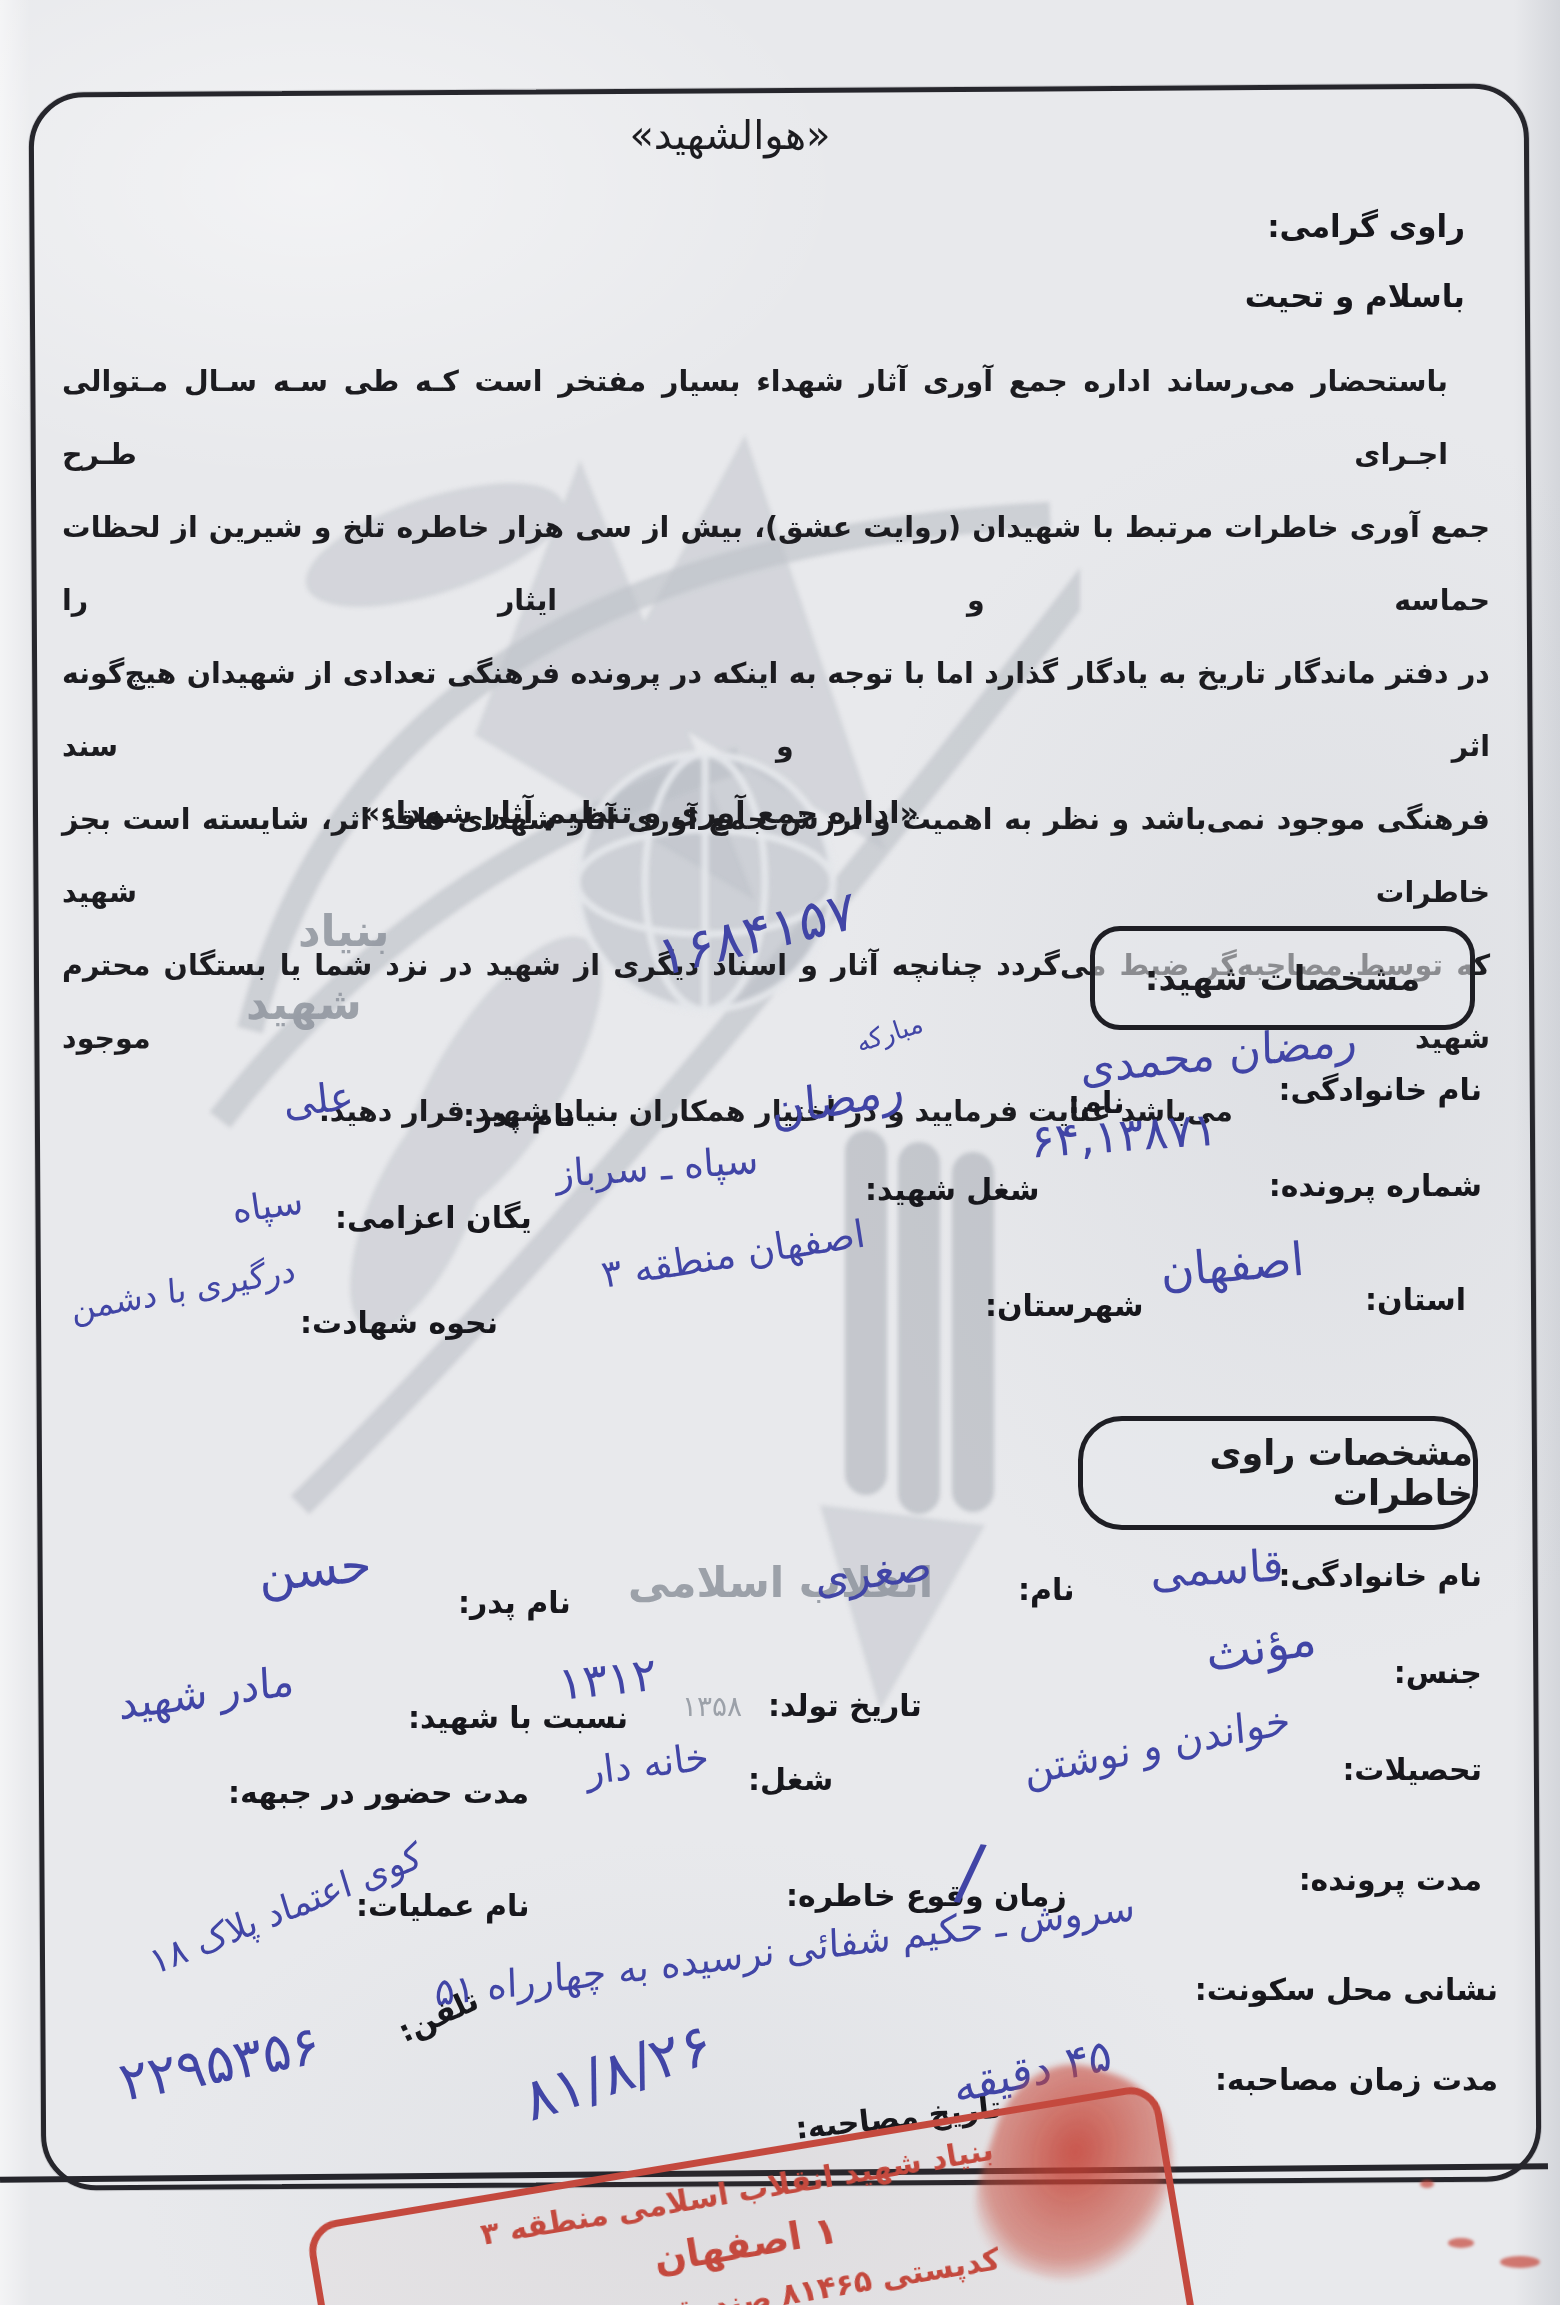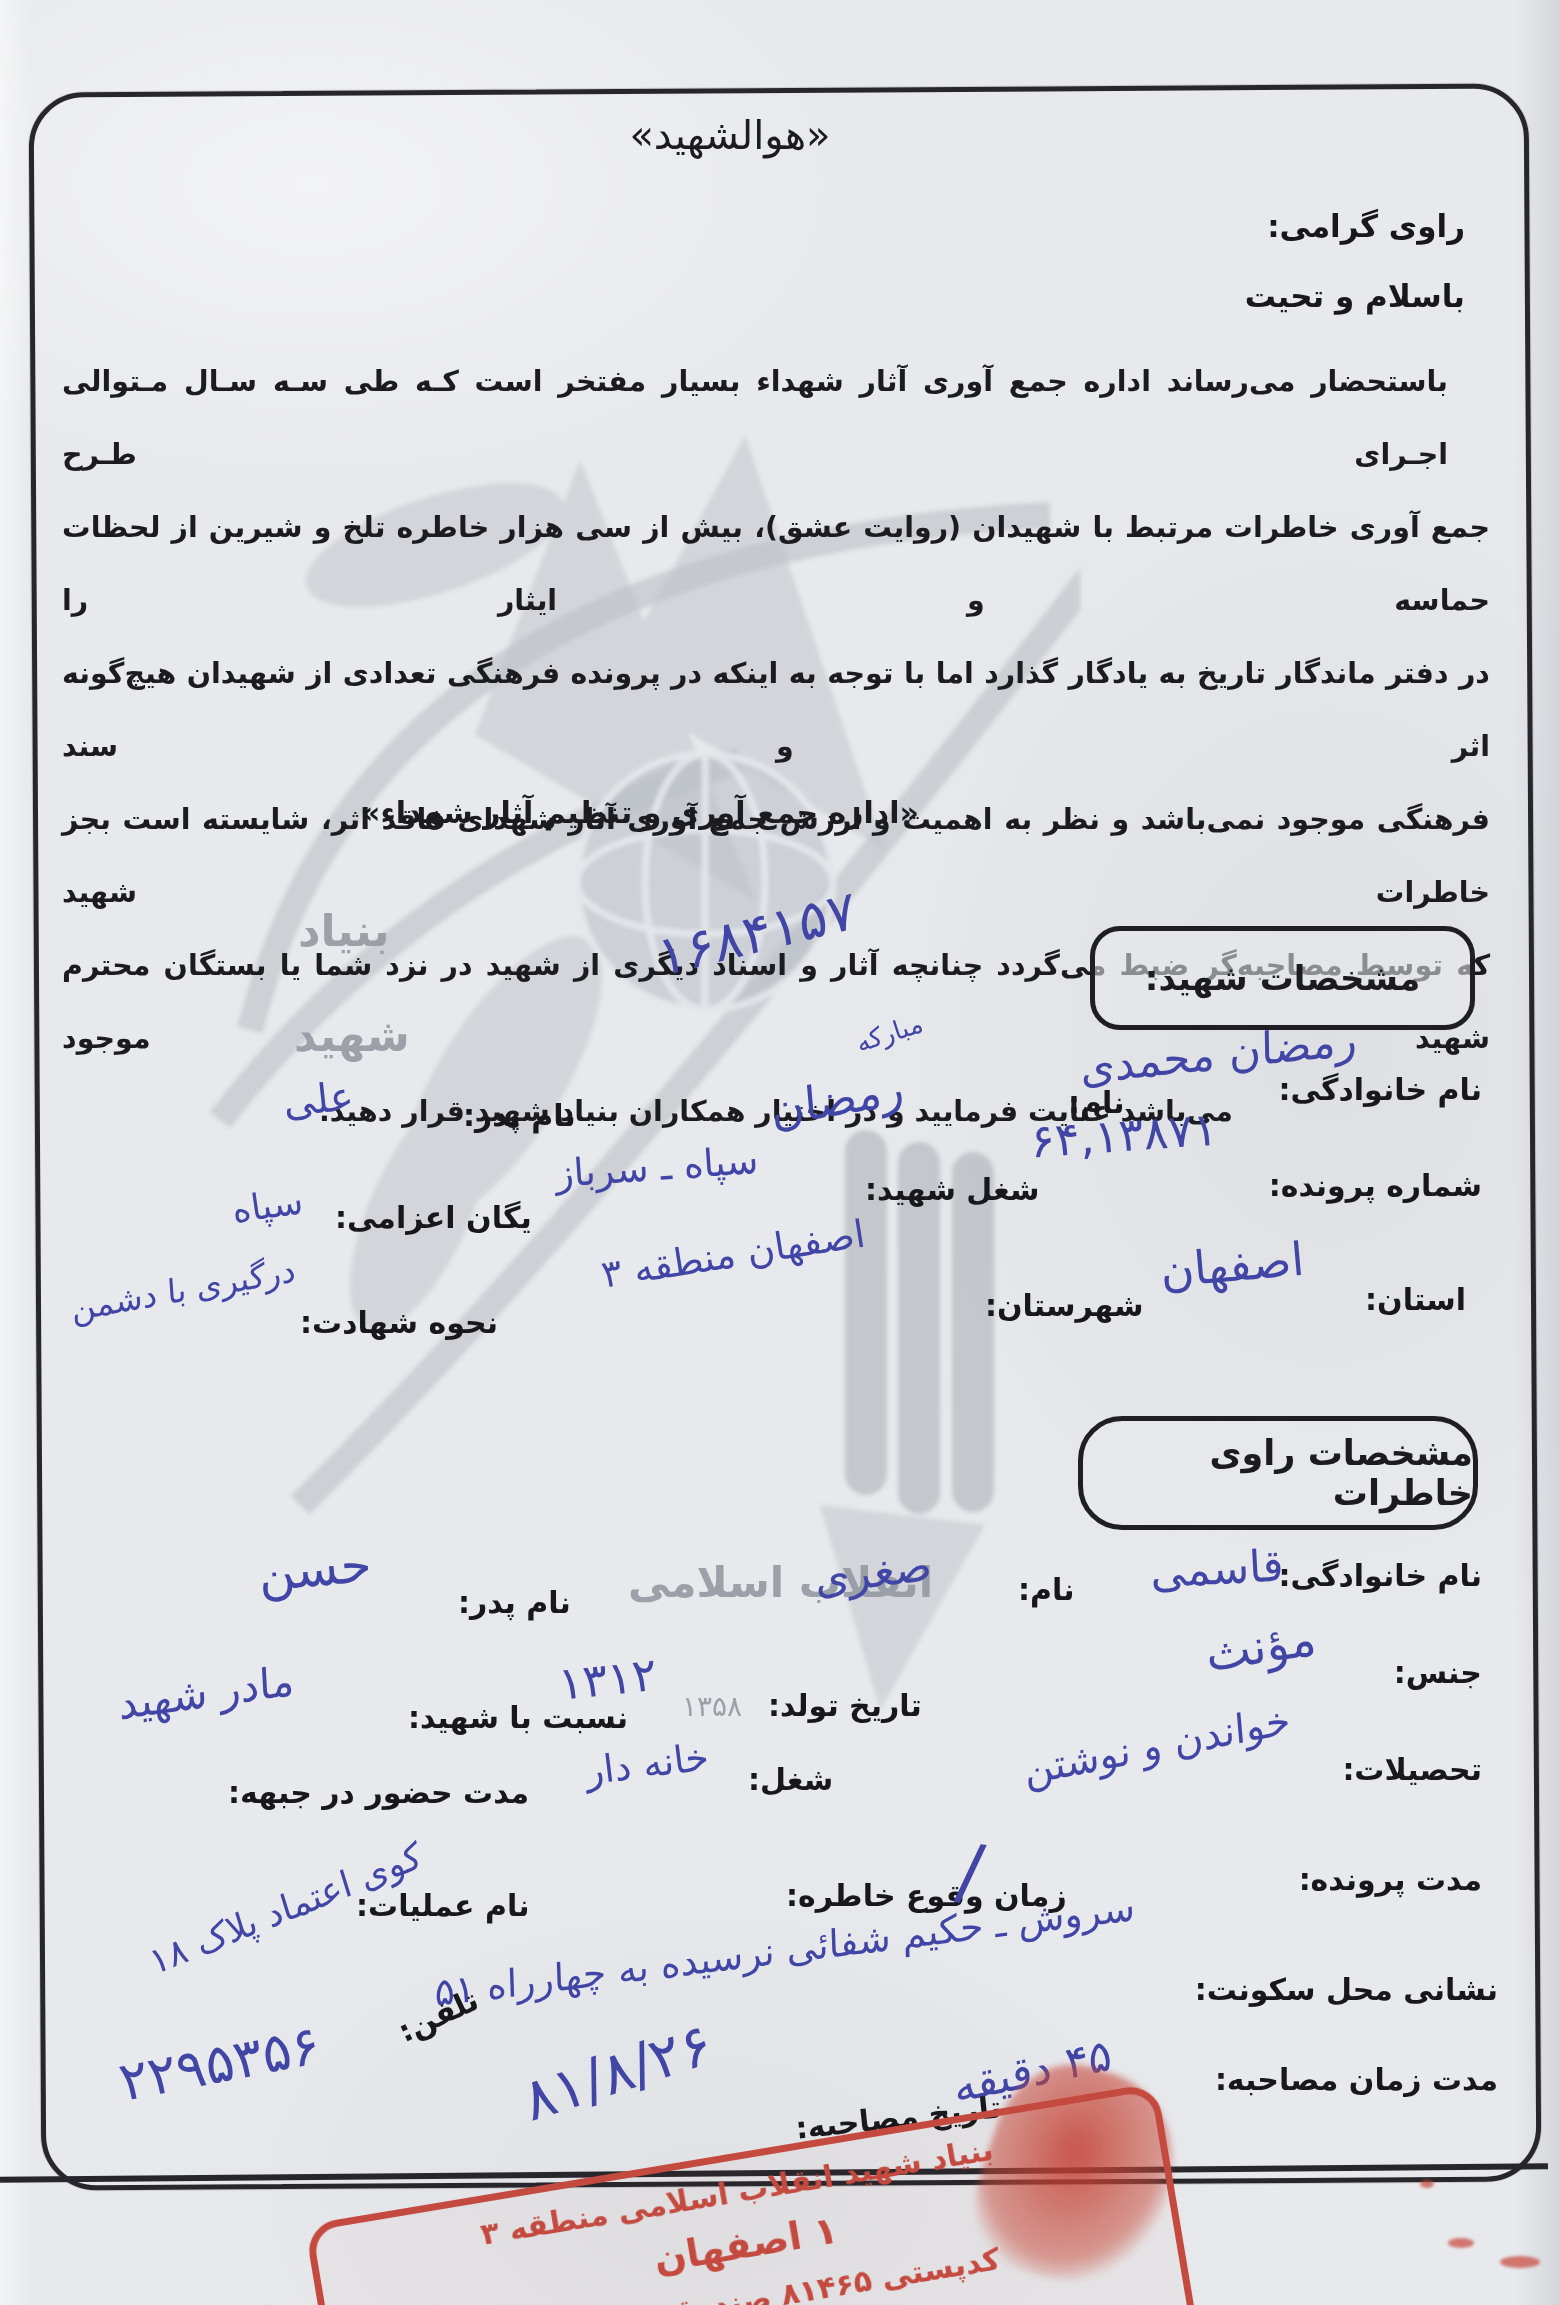--- a/index.html
+++ b/index.html
@@ -90,21 +90,21 @@
       <g stroke="#e6e8ec" stroke-width="7" fill="none" opacity="0.9">
         <circle cx="525" cy="452" r="128"></circle>
         <ellipse cx="525" cy="452" rx="60" ry="128"></ellipse>
         <ellipse cx="525" cy="452" rx="128" ry="52"></ellipse>
         <line x1="525" y1="324" x2="525" y2="580"></line>
       </g>
     </g>
   </svg>
 
   <span class="abs wm" style="left:258px;top:905px;font-size:44px;margin-left:40px;">بنیاد</span>
-  <span class="abs wm" style="left:246px;top:1010px;font-size:44px;letter-spacing:8px;margin-left:48px;">شهید</span>
+  <span class="abs wm" style="left:246px;top:978px;font-size:44px;letter-spacing:8px;">شهید</span>
   <span class="abs wm" style="left:628px;top:1558px;font-size:42px;">انقلاب اسلامی</span>
   <span class="abs wm" style="left:682px;top:1690px;font-size:28px;font-weight:normal;">۱۳۵۸</span>
 
   <div class="border-frame"></div>
   <div class="bottom-line"></div>
 
   <div class="abs" style="left:380px;top:112px;width:700px;text-align:center;font-size:40px;font-weight:normal;">«هوالشهید»</div>
   <div class="abs lbl" style="right:95px;top:208px;font-size:31px;">راوی گرامی:</div>
   <div class="abs lbl" style="right:95px;top:278px;font-size:31px;">باسلام و تحیت</div>
 

